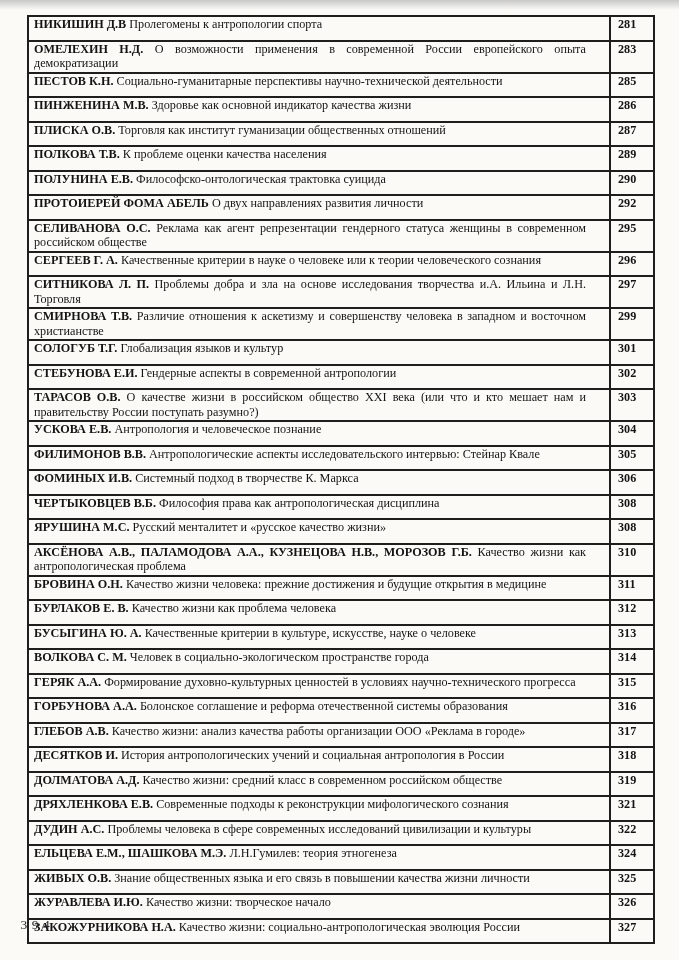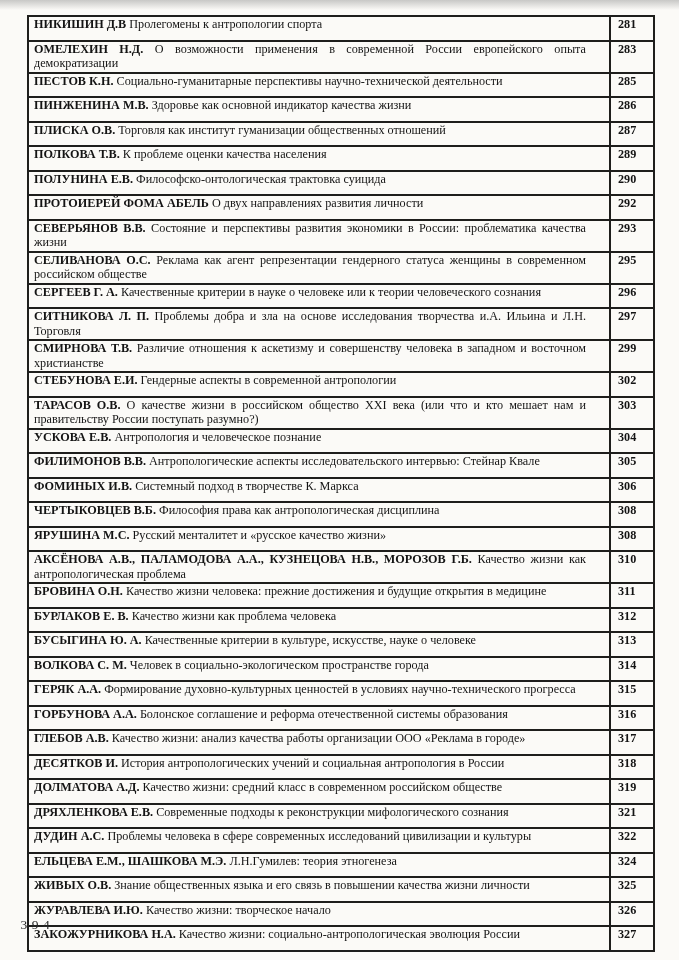--- a/index.html
+++ b/index.html
@@ -106,24 +106,20 @@
   <tr class="toc-row">
     <td class="cell-title"><span class="author">ПОЛУНИНА Е.В.</span> <span class="title">Философско-онтологическая трактовка суицида</span></td>
     <td class="cell-page">290</td>
   </tr>
 
   <tr class="toc-row">
     <td class="cell-title"><span class="author">ПРОТОИЕРЕЙ ФОМА АБЕЛЬ</span> <span class="title">О двух направлениях развития личности</span></td>
     <td class="cell-page">292</td>
   </tr>
 
-  <tr class="toc-row">
-    <td class="cell-title"><span class="author">СЕВЕРЬЯНОВ В.В.</span> <span class="title">Состояние и перспективы развития экономики в России: проблематика качества жизни</span></td>
-    <td class="cell-page">293</td>
-  </tr>
 
   <tr class="toc-row">
     <td class="cell-title"><span class="author">СЕЛИВАНОВА О.С.</span> <span class="title">Реклама как агент репрезентации гендерного статуса женщины в современном российском обществе</span></td>
     <td class="cell-page">295</td>
   </tr>
 
   <tr class="toc-row">
     <td class="cell-title"><span class="author">СЕРГЕЕВ Г. А.</span> <span class="title">Качественные критерии в науке о человеке или к теории человеческого сознания</span></td>
     <td class="cell-page">296</td>
   </tr>
@@ -131,20 +127,24 @@
   <tr class="toc-row">
     <td class="cell-title"><span class="author">СИТНИКОВА Л. П.</span> <span class="title">Проблемы добра и зла на основе исследования творчества и.А. Ильина и Л.Н. Торговля</span></td>
     <td class="cell-page">297</td>
   </tr>
 
   <tr class="toc-row">
     <td class="cell-title"><span class="author">СМИРНОВА Т.В.</span> <span class="title">Различие отношения к аскетизму и совершенству человека в западном и восточном христианстве</span></td>
     <td class="cell-page">299</td>
   </tr>
 
+  <tr class="toc-row">
+    <td class="cell-title"><span class="author">СОЛОГУБ Т.Г.</span> <span class="title">Глобализация языков и культур</span></td>
+    <td class="cell-page">301</td>
+  </tr>
 
   <tr class="toc-row">
     <td class="cell-title"><span class="author">СТЕБУНОВА Е.И.</span> <span class="title">Гендерные аспекты в современной антропологии</span></td>
     <td class="cell-page">302</td>
   </tr>
 
   <tr class="toc-row">
     <td class="cell-title"><span class="author">ТАРАСОВ О.В.</span> <span class="title">О качестве жизни в российском общество XXI века (или что и кто мешает нам и правительству России поступать разумно?)</span></td>
     <td class="cell-page">303</td>
   </tr>

